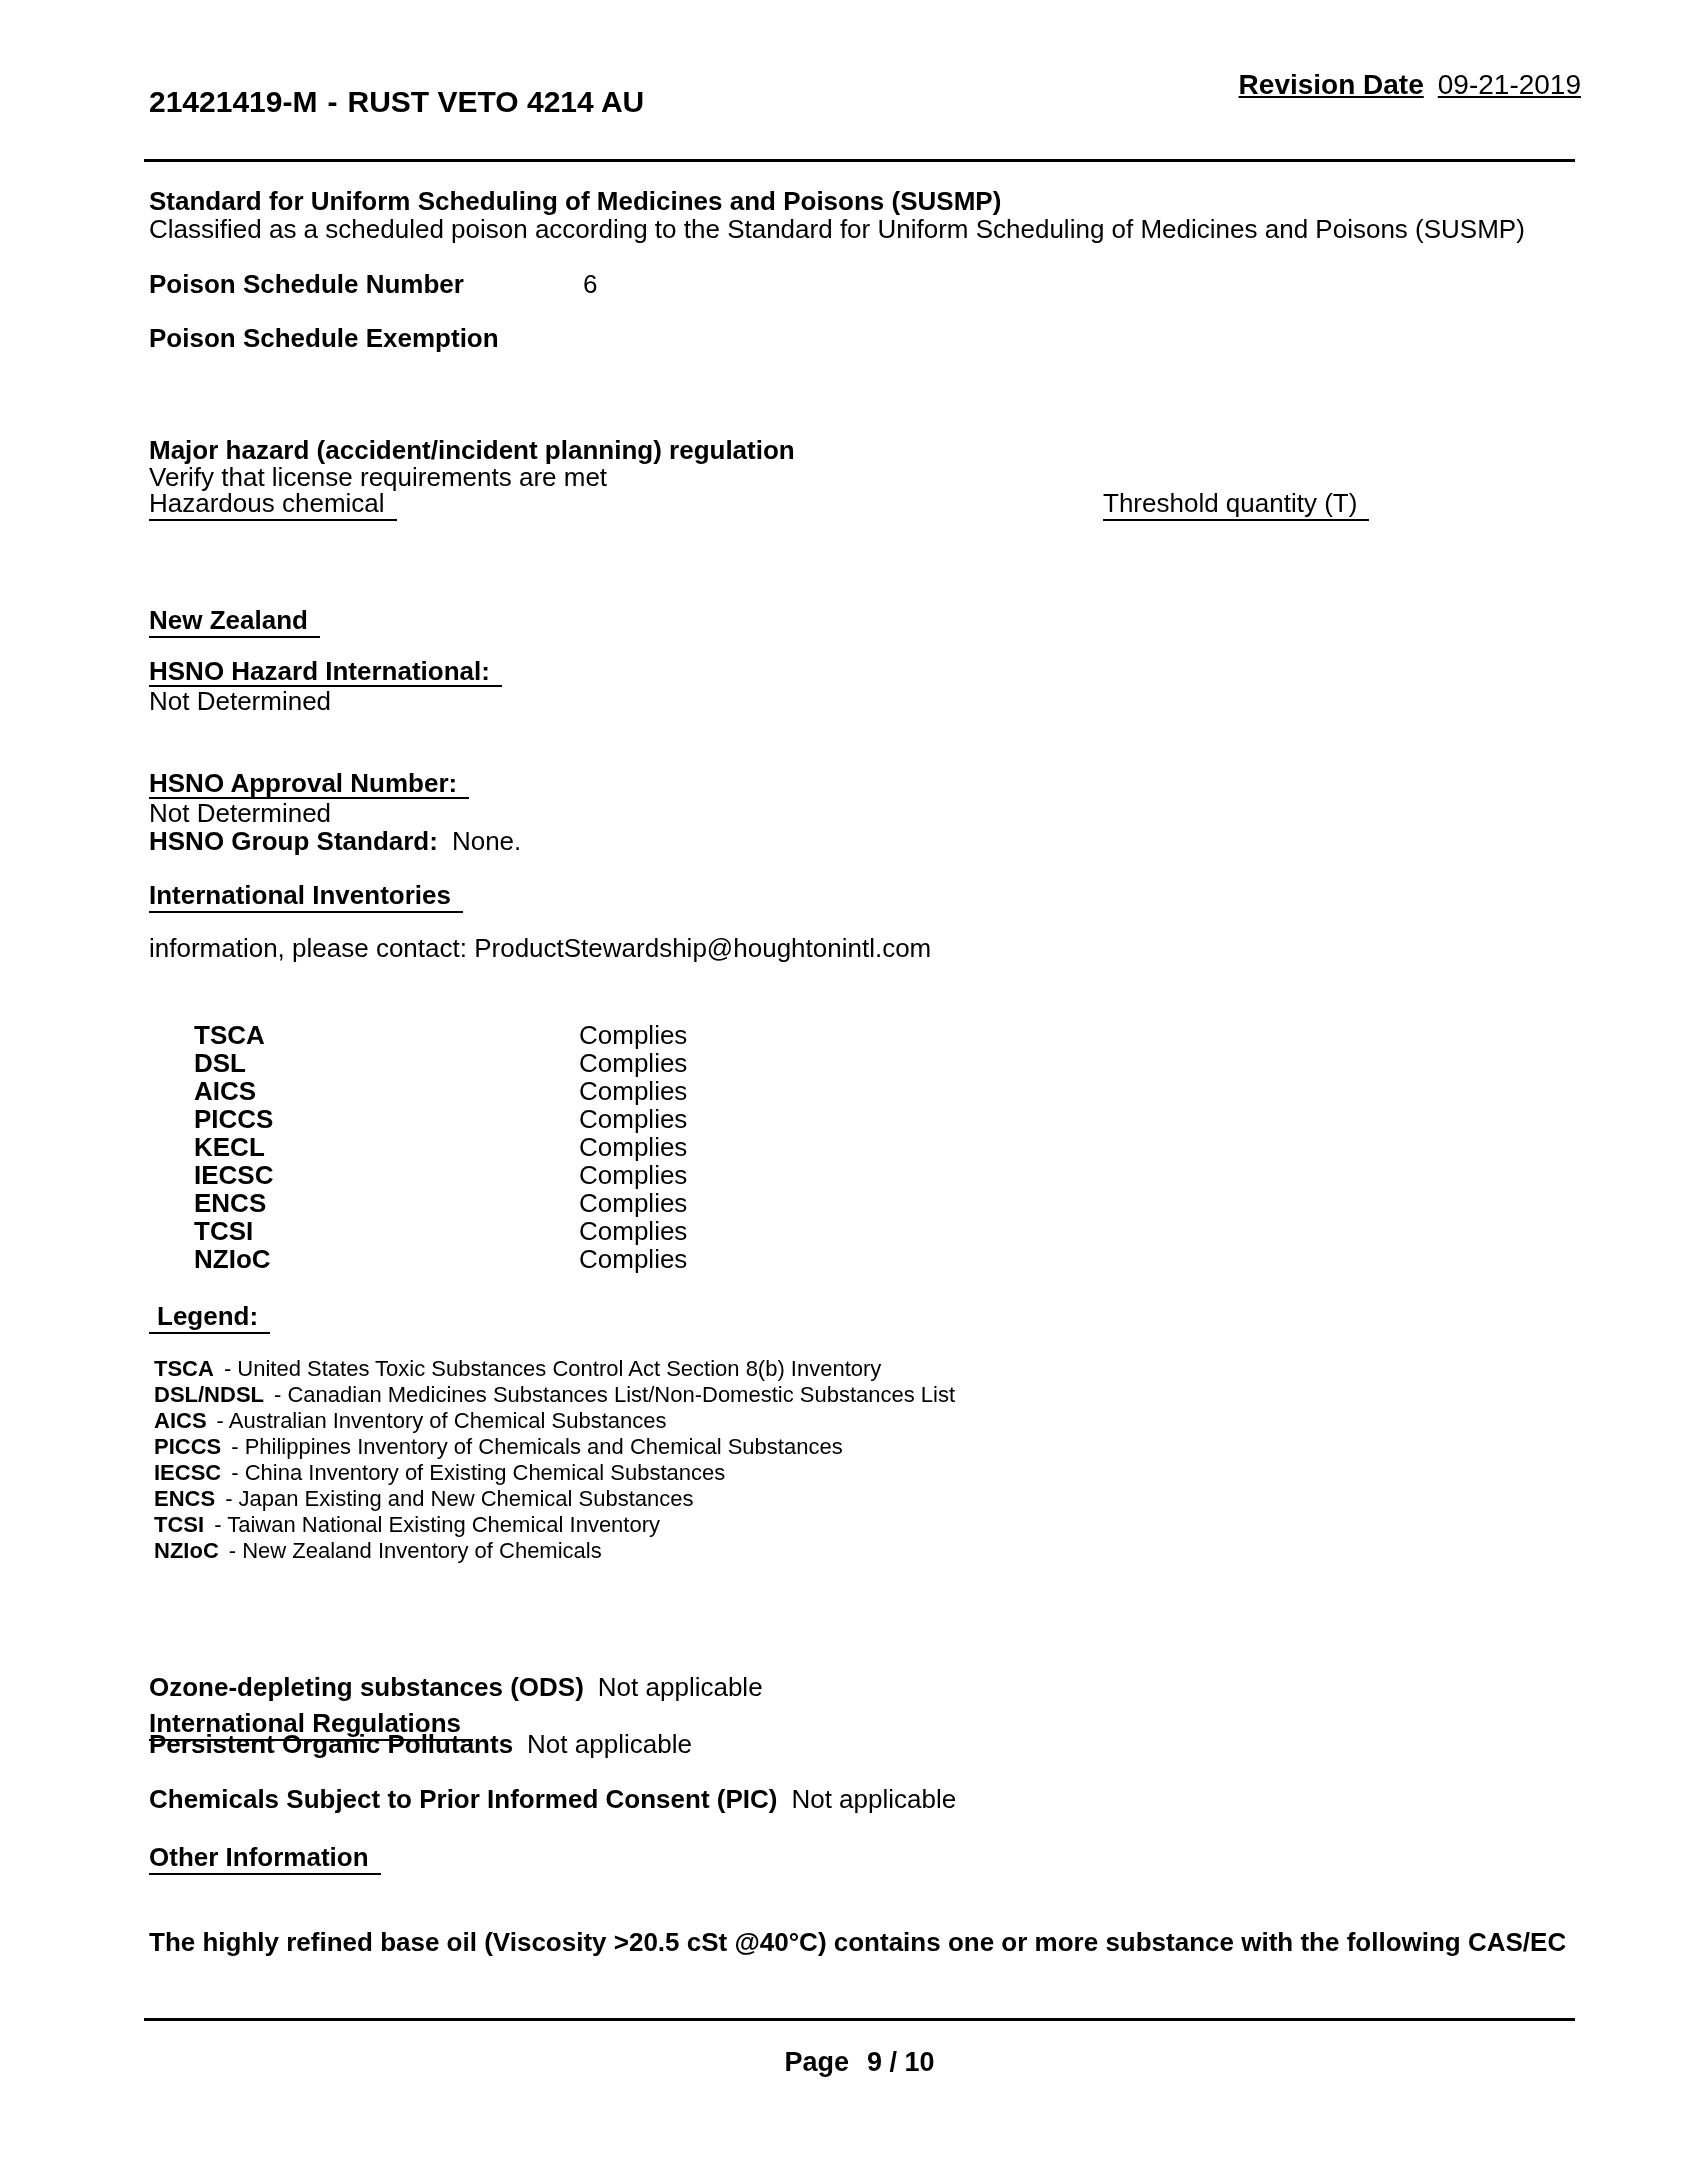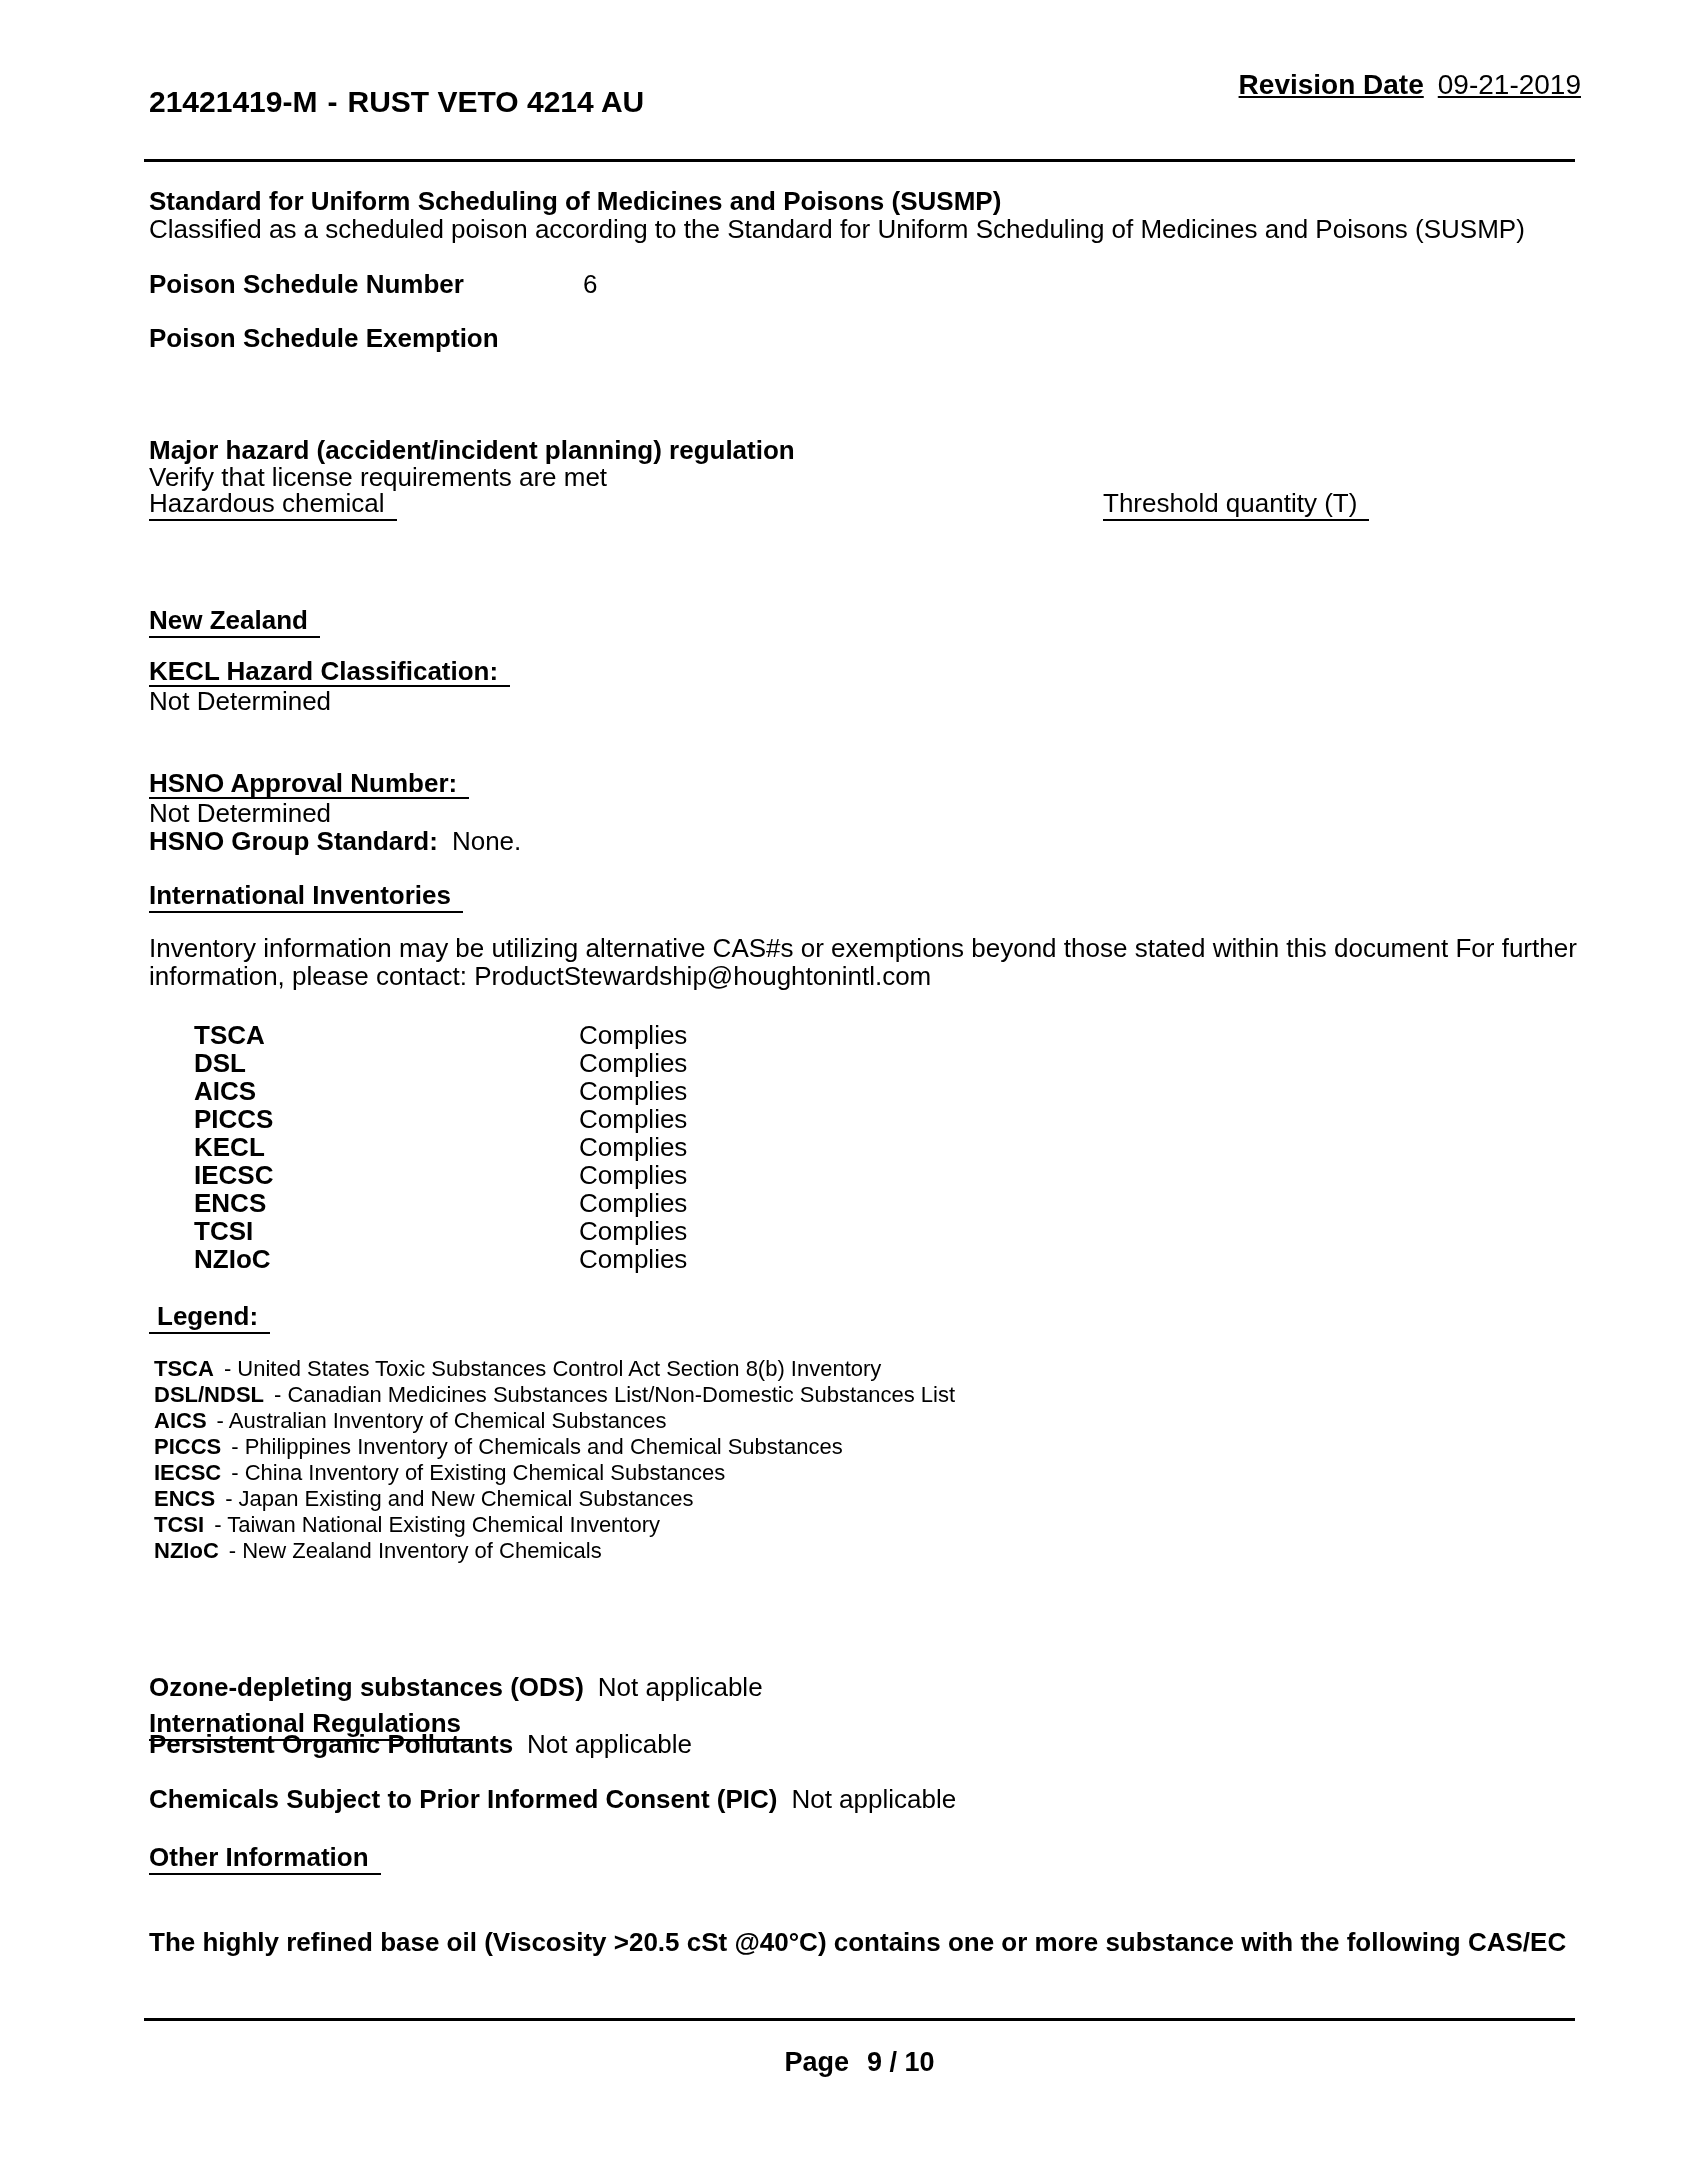--- a/index.html
+++ b/index.html
@@ -64,38 +64,37 @@
 </div>
 <div class="abs" style="top:488px;left:1103px;">
   <span class="hu">Threshold quantity (T)</span>
 </div>
 
 <div class="abs b" style="top:605px;left:149px;">
   <span class="hu">New Zealand</span>
 </div>
 
 <div class="abs line28" style="top:657px;left:149px;">
-  <div><span class="hu b">KECL Hazard Classification:</span></div>
+  <div><span class="hu b">HSNO Hazard International:</span></div>
   <div>Not Determined</div>
 </div>
 
 <div class="abs line28" style="top:769px;left:149px;">
   <div><span class="hu b">HSNO Approval Number:</span></div>
   <div>Not Determined</div>
   <div>
     <span class="b">HSNO Group Standard:</span><span class="gap">None.</span>
   </div>
 </div>
 
 <div class="abs b" style="top:880px;left:149px;text-decoration:underline;">
   <span class="hu">International Inventories</span>
 </div>
 
 <div class="abs line28" style="top:934px;left:149px;">
-  <div>Inventory information may be utilizing alternative CAS#s or exemptions beyond those stated within this document For further</div>
   <div>information, please contact: ProductStewardship@houghtonintl.com</div>
 </div>
 
 <div class="abs" style="top:1021px;left:194px;">
   <div class="inv-row">
     <span class="inv-name">TSCA</span>
     <span>Complies</span>
   </div>
   <div class="inv-row">
     <span class="inv-name">DSL</span>

